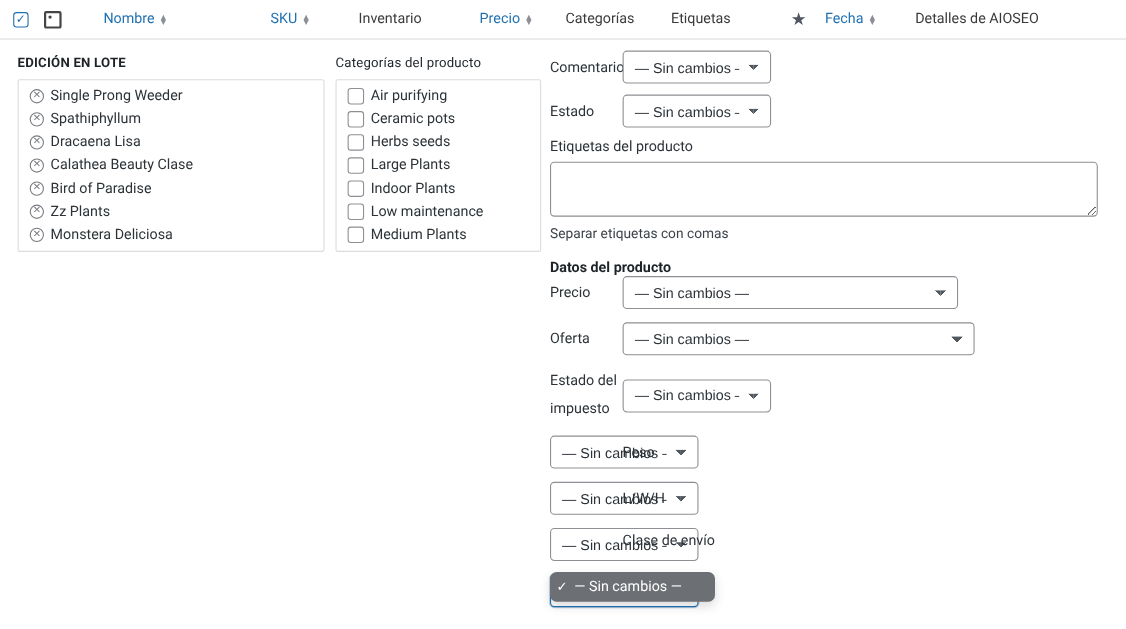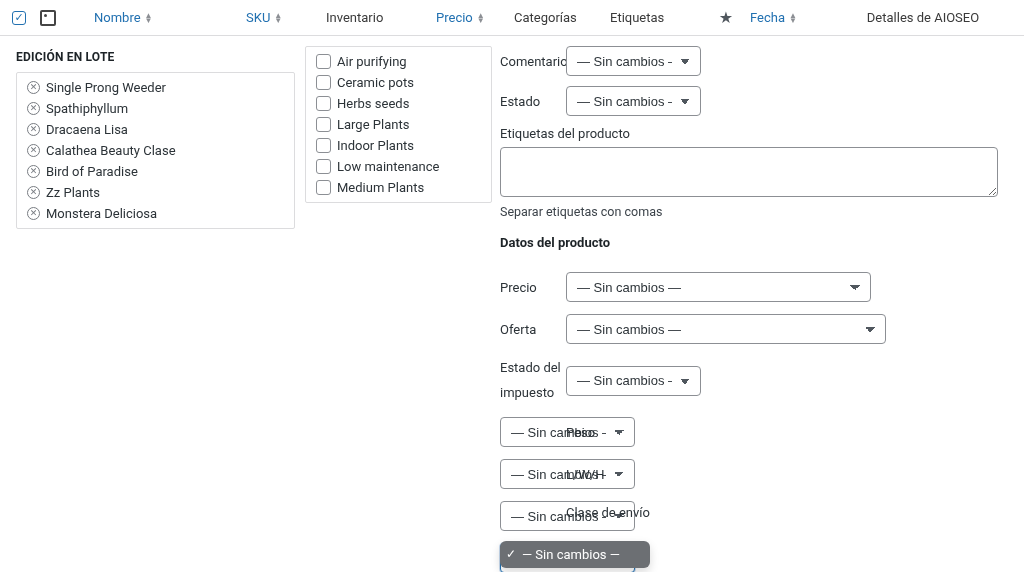--- a/index.html
+++ b/index.html
@@ -24,21 +24,21 @@
   .li-row .rm{width:13px;height:13px;border-radius:50%;border:1px solid #787c82;display:inline-flex;align-items:center;justify-content:center;font-size:9px;color:#787c82;line-height:1}
   .chk{width:15px;height:15px;border:1px solid #8c8f94;border-radius:3px;display:inline-block;flex:none}
   .form-row{display:flex;align-items:center;margin-bottom:10px}
   .form-row .lbl{width:66px;font-size:13px;color:#2c3338;padding-right:4px}
   select.sel{border:1px solid #8c8f94;border-radius:4px;background:#fff;color:#2c3338;font-size:13px;height:30px;padding:0 28px 0 10px;appearance:none;-webkit-appearance:none;background-image:linear-gradient(45deg,transparent 50%,#50575e 50%),linear-gradient(135deg,#50575e 50%,transparent 50%);background-position:calc(100% - 15px) 12px,calc(100% - 10px) 12px;background-size:5px 5px,5px 5px;background-repeat:no-repeat}
   .sel.sm{width:135px}
   .sel.md{width:305px}
   .sel.lg{width:320px}
   textarea.tags{width:498px;height:50px;border:1px solid #8c8f94;border-radius:4px;resize:both;padding:6px;font-family:inherit;font-size:13px}
   .hint{font-size:12.5px;color:#3c434a;margin-top:4px}
-  .subhead{font-weight:700;font-size:13px;color:#1d2327;margin:16px 0 22px 0}
+  .subhead{font-weight:700;font-size:13px;color:#1d2327;margin:16px 0 0 0}
   .dropdown-open-wrap{position:relative}
   .dd-menu{position:absolute;left:0;top:-2px;width:150px;background:#6c6f73;color:#fff;border-radius:6px;padding:3px 0;font-size:13px;box-shadow:0 4px 10px rgba(0,0,0,.15);z-index:10}
   .dd-item{padding:3px 10px 3px 22px;position:relative;white-space:nowrap;cursor:pointer}
   .dd-item.sel:before{content:"✓";position:absolute;left:6px;top:3px;font-size:12px}
   .tbl{display:grid;grid-template-columns:66px auto;row-gap:12px;align-items:center}
   .tbl .lbl{font-size:13px;color:#2c3338}
   .tbl .lbl.tall{align-self:flex-start;line-height:1.9}
   .sel-faux{border:1px solid #2271b1;border-radius:4px;background:#fff;color:#2c3338;font-size:13px;height:30px;width:135px;display:flex;align-items:center;padding:0 28px 0 10px;position:relative;box-shadow:0 0 0 1px #c7d9ed}
   .sel-faux:after{content:"";position:absolute;right:10px;top:12px;border:5px solid transparent;border-top-color:#50575e}
 </style>
@@ -85,21 +85,21 @@
   <div class="hcell" style="width:40px;justify-content:center">
     <span class="star">★</span>
   </div>
   <div class="hcell sortable" style="width:82px">
     <span>Fecha</span>
     <span class="sort-arrows">
         <span>▲</span>
         <span>▼</span>
       </span>
   </div>
-  <div class="hcell" style="flex:1;justify-content:center">
+  <div class="hcell" style="flex:1;justify-content:flex-start">
     <span>Detalles de AIOSEO</span>
   </div>
 </div>
 
 <div class="body">
 
   <div class="col-left">
     <div class="section-title">EDICIÓN EN LOTE</div>
     <div class="listbox" id="bulk-list">
         <div class="li-row">
@@ -127,20 +127,21 @@
           <span>Zz Plants</span>
         </div>
         <div class="li-row">
           <span class="rm">✕</span>
           <span>Monstera Deliciosa</span>
         </div>
       </div>
   </div>
 
   <div class="col-mid">
+    <div class="section-title" style="font-weight:400">Categorías del producto</div>
     <div class="listbox cat" id="cat-list">
         <div class="li-row">
           <span class="chk"></span>
           <span>Air purifying</span>
         </div>
         <div class="li-row">
           <span class="chk"></span>
           <span>Ceramic pots</span>
         </div>
         <div class="li-row">

